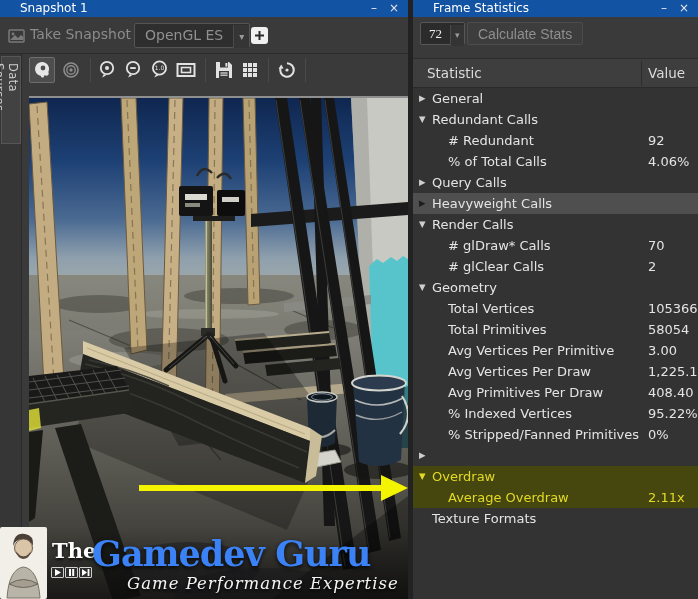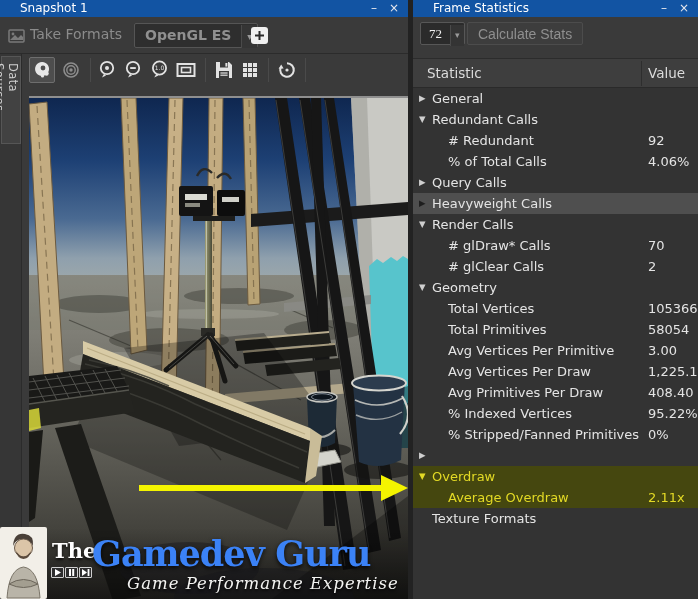--- a/index.html
+++ b/index.html
@@ -8,21 +8,21 @@
   .panel{position:absolute;top:0;height:599px;background:#333333;}
   .panel.left{left:0;width:408px;}
   .panel.right{left:413px;width:285px;overflow:hidden;}
   .titlebar{position:absolute;top:0;left:0;right:0;height:17px;background:#1254a3;color:#fff;font-size:12px;line-height:17px;padding-left:20px;}
   .wbtns{position:absolute;right:5px;top:0;height:17px;line-height:16px;color:#e8e8ee;font-size:12px;}
   .wbtns span{display:inline-block;padding:0 4px;cursor:default;}
   .toolbar1{position:absolute;top:17px;left:0;right:0;height:37px;background:#3a3a3a;border-bottom:1px solid #2b2b2b;}
   .dis-label{position:absolute;top:9px;color:#8b8b8b;font-size:14px;}
   .pic-ic{position:absolute;left:8px;top:11px;}
   .combo{position:absolute;top:6px;height:25px;background:#2e2e2e;border:1px solid #555;border-radius:2px;color:#909090;font-size:14px;line-height:23px;}
-  .combo .txt{padding:0 10px;font-weight:bold;}
+  .combo .txt{padding:0 10px;}
   .combo .arrbox{display:inline-block;height:23px;border-left:1px solid #4a4a4a;padding:0 5px;color:#9a9a9a;font-size:10px;background:#353535;}
   .addbtn{position:absolute;left:251px;top:10px;width:17px;height:17px;background:#f0f0f0;border:none;border-radius:3px;padding:0;cursor:pointer;}
   .addbtn svg{display:block;margin:2px auto;}
   .toolbar2{position:absolute;top:54px;left:0;right:0;height:34px;background:#3a3a3a;}
   .ibtn{position:absolute;top:3px;width:26px;height:26px;border:1px solid transparent;border-radius:2px;background:transparent;padding:0;cursor:pointer;}
   .ibtn.sel{background:#4d4d4d;border-color:#6e6e6e;}
   .ibtn svg{display:block;margin:1px auto;}
   .tsep{position:absolute;top:4px;width:1px;height:24px;background:#2c2c2c;border-right:1px solid #4a4a4a;}
   .leftstrip{position:absolute;left:0;top:54px;bottom:0;width:22px;background:#363636;border-right:1px solid #2b2b2b;}
   .vtab{position:absolute;left:1px;top:2px;width:20px;height:88px;background:#424242;border:1px solid #565656;color:#cfcfcf;font-size:11.5px;writing-mode:vertical-rl;text-orientation:mixed;padding-top:6px;letter-spacing:.4px;}
@@ -75,21 +75,21 @@
     </header>
 
     <div class="toolbar1">
       <span class="pic-ic">
         <svg width="17" height="14" viewBox="0 0 17 14">
             <rect x="1" y="1" width="15" height="12" rx="1" fill="none" stroke="#7a7a7a" stroke-width="1.5"></rect>
             <circle cx="5" cy="5" r="1.4" fill="#7a7a7a"></circle>
             <path d="M2 11 L7 6 L10 9 L13 6 L15 8 L15 11 Z" fill="#7a7a7a"></path>
           </svg>
       </span>
-      <span class="dis-label" style="left:30px">Take Formats</span>
+      <span class="dis-label" style="left:30px">Take Snapshot</span>
       <div class="combo" style="left:134px">
         <span class="txt">OpenGL ES</span><span class="arrbox">▾</span>
       </div>
       <button class="addbtn">
         <svg width="11" height="11" viewBox="0 0 11 11">
             <rect x="4.5" y="1" width="2" height="9" fill="#2a2a2a"></rect>
             <rect x="1" y="4.5" width="9" height="2" fill="#2a2a2a"></rect>
           </svg>
       </button>
     </div>

